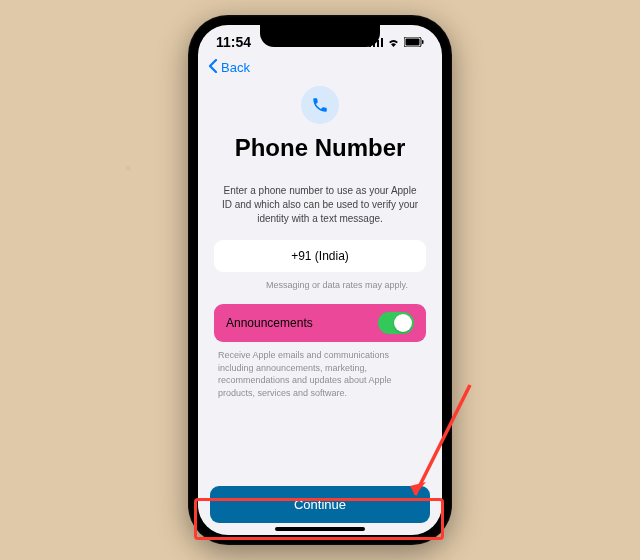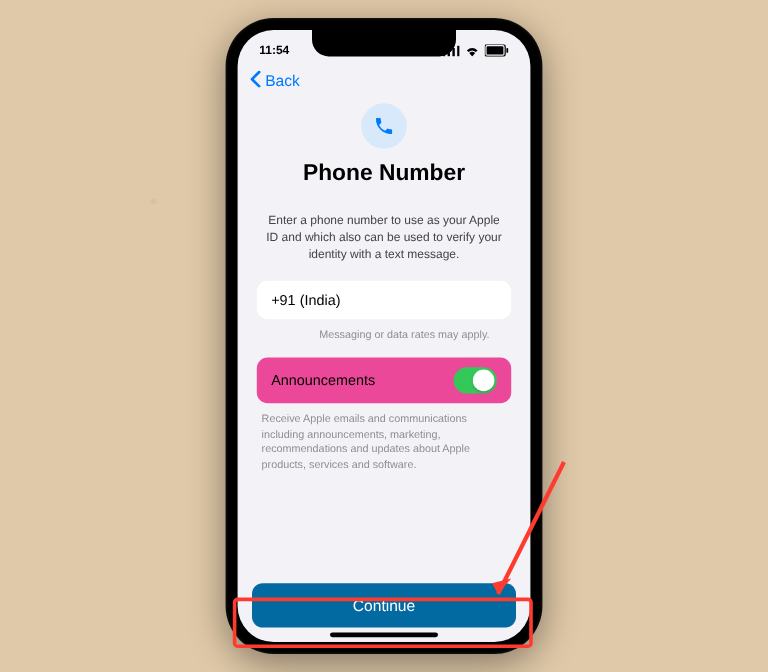--- a/index.html
+++ b/index.html
@@ -31,21 +31,21 @@
       position: absolute; top: 0; left: 50%;
       transform: translateX(-50%);
       width: 120px; height: 22px;
       background: #000;
       border-bottom-left-radius: 14px; border-bottom-right-radius: 14px;
       z-index: 10;
     }
     .status-bar {
       height: 30px; display: flex; justify-content: space-between;
       align-items: center; padding: 4px 18px 0;
-      font-size: 10px; font-weight: 600; color: #000; gap: 28px;
+      font-size: 14px; font-weight: 600; color: #000; gap: 28px;
     }
     .status-right { display: flex; gap: 4px; align-items: center; }
     .signal, .wifi, .battery { display: inline-block; }
     .signal svg, .wifi svg, .battery svg { display: block; }
     .nav-bar {
       display: flex; align-items: flex-end; padding: 4px 10px 8px;
     }
     .back-btn {
       display: flex; align-items: center; gap: 3px;
       color: #007aff; font-size: 13px; cursor: pointer;
@@ -54,31 +54,32 @@
       flex: 1; padding: 0 16px; overflow: hidden;
       display: flex; flex-direction: column;
     }
     .icon-circle {
       width: 38px; height: 38px; border-radius: 50%;
       background: #d7e9fa; display: flex;
       align-items: center; justify-content: center;
       margin: 2px auto 10px;
     }
     .title {
-      text-align: center; font-size: 19px; font-weight: 700;
+      text-align: center; font-size: 24px; font-weight: 700;
       color: #000; margin-bottom: 8px;
     }
     .subtitle {
       text-align: center; font-size: 10px; color: #444; line-height: 1.4;
       padding: 0 6px 14px;
       margin-top: 14px;
     }
     .field-group {
       background: #fff; border-radius: 9px; overflow: hidden;
       margin-bottom: 5px;
+      text-align: center;
     }
     .field {
       padding: 9px 12px; font-size: 12px; color: #000;
       border-bottom: 1px solid #e5e5ea;
     }
     .field:last-child { border-bottom: none; }
     .hint {
       font-size: 9px; color: #8e8e93; padding: 3px 4px 14px; margin-left: 48px;
     }
     .toggle-row {

